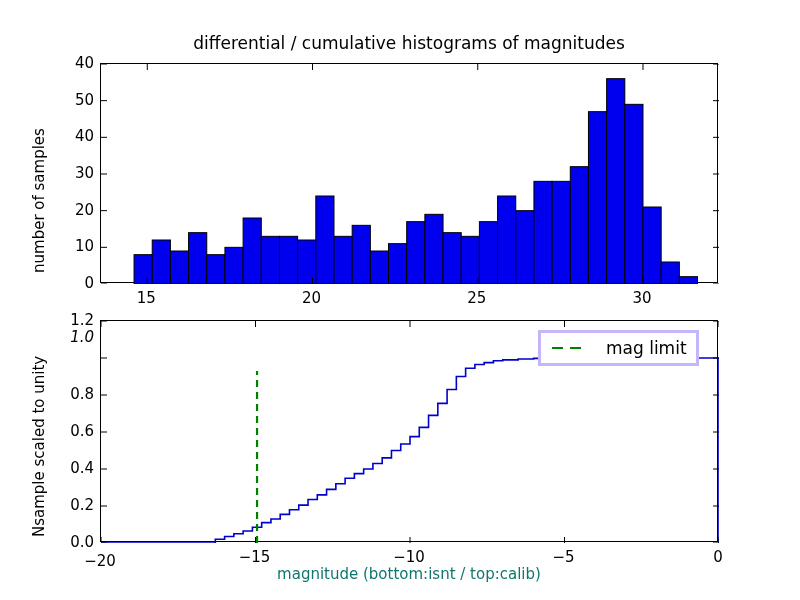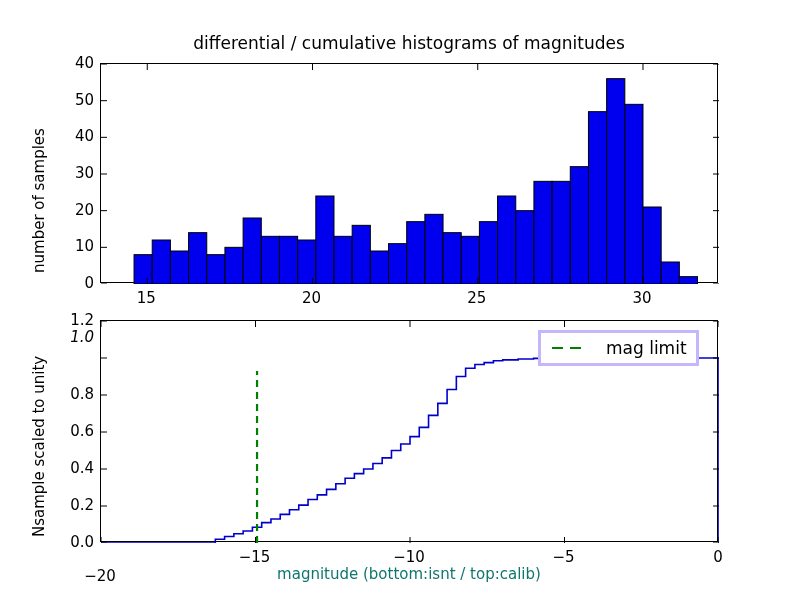--- a/index.html
+++ b/index.html
@@ -239,21 +239,21 @@
       <div class="tick-label xtick-label" style="left: 311.508px; top: 289px;">20</div>
       <div class="tick-label xtick-label" style="left: 476.749px; top: 289px;">25</div>
       <div class="tick-label xtick-label" style="left: 641.989px; top: 289px;">30</div>
       <div class="tick-label ytick-label" style="left: 48px; top: 542px; width: 46px;">0.0</div>
       <div class="tick-label ytick-label" style="left: 48px; top: 505px; width: 46px; text-align: right;">0.2</div>
       <div class="tick-label ytick-label" style="left: 48px; top: 468px; width: 46px;">0.4</div>
       <div class="tick-label ytick-label" style="left: 48px; top: 431px; width: 46px;">0.6</div>
       <div class="tick-label ytick-label" style="left: 48px; top: 394px; width: 46px;">0.8</div>
       <div class="tick-label ytick-label" style="left: 48px; top: 337px; width: 46px; font-style: italic;">1.0</div>
       <div class="tick-label ytick-label" style="left: 48px; top: 320px; width: 46px;">1.2</div>
-      <div class="tick-label xtick-label" style="left: 100px; top: 567px;">−20</div>
+      <div class="tick-label xtick-label" style="left: 100px; top: 552px;">−20</div>
       <div class="tick-label xtick-label" style="left: 254.5px; top: 548px;">−15</div>
       <div class="tick-label xtick-label" style="left: 409px; top: 548px;">−10</div>
       <div class="tick-label xtick-label" style="left: 563.5px; top: 548px;">−5</div>
       <div class="tick-label xtick-label" style="left: 718px; top: 548px;">0</div>
     </div>
 
   <div id="legend">
     <span id="legend-swatch">
       <span class="dash d1"></span>
       <span class="dash d2"></span>

